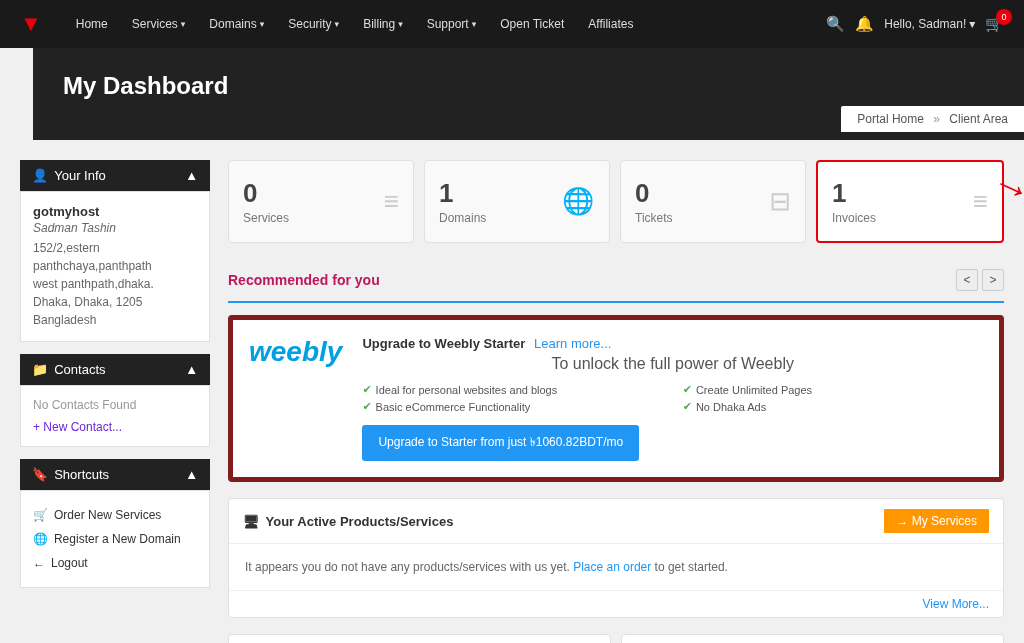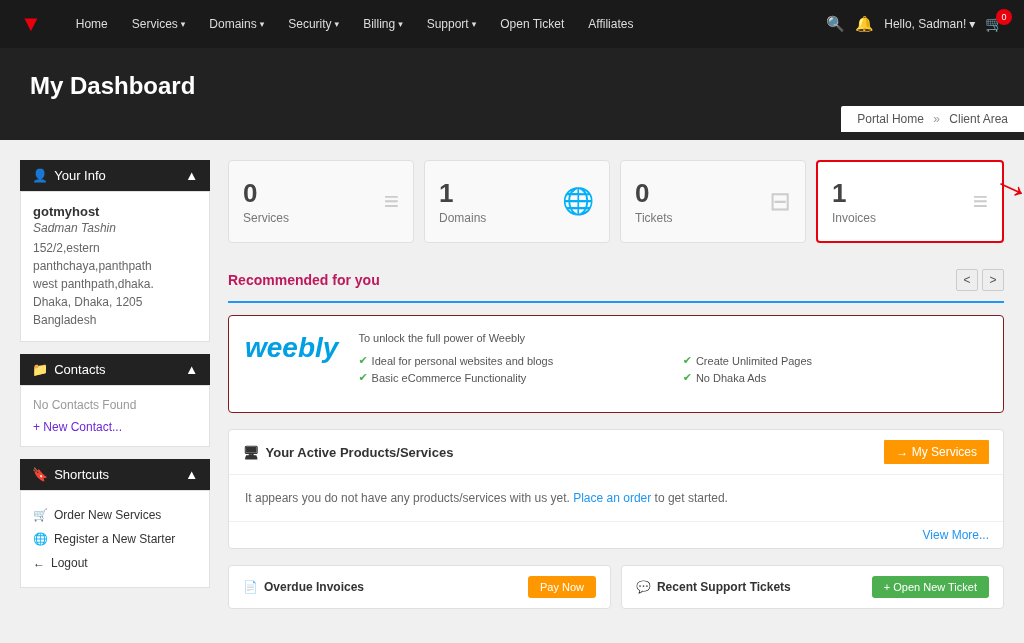--- a/index.html
+++ b/index.html
@@ -62,20 +62,21 @@
       display: flex;
       align-items: center;
       justify-content: center;
     }
 
     
     .page-header {
       background: #222;
       padding: 24px 30px 40px;
       position: relative;
+      margin-left: 33px;
     }
     .page-title {
       color: white;
       font-size: 24px;
       font-weight: bold;
     }
     .breadcrumb-bar {
       position: absolute;
       bottom: 8px;
       right: 0;
@@ -222,39 +223,39 @@
       align-items: center;
       justify-content: center;
       cursor: pointer;
       font-size: 12px;
       color: #555;
       border-radius: 2px;
     }
 
     .weebly-card {
       background: white;
-      border: 1px solid #7f1d1d;
+      border: 5px solid #7f1d1d;
       border-radius: 4px;
       padding: 16px;
       display: flex;
       gap: 20px;
       margin-bottom: 16px;
       align-items: flex-start;
     }
     .weebly-logo {
       font-size: 28px;
       font-weight: 900;
       color: #00a0e3;
       font-style: italic;
       min-width: 90px;
     }
     .weebly-content { flex: 1; }
     .weebly-headline { font-size: 13px; font-weight: bold; color: #333; margin-bottom: 4px; }
     .weebly-headline a { color: #2196f3; text-decoration: none; font-weight: normal; }
-    .weebly-sub { font-size: 11px; color: #555; margin-bottom: 10px; }
+    .weebly-sub { font-size: 16px; color: #555; margin-bottom: 10px; text-align: center; }
     .weebly-features {
       display: grid;
       grid-template-columns: 1fr 1fr;
       gap: 4px 20px;
       margin-bottom: 12px;
     }
     .weebly-feature {
       font-size: 11px;
       color: #555;
       display: flex;
@@ -474,21 +475,21 @@
         </div>
         <span>▲</span>
       </div>
       <div class="sidebar-body">
         <div class="shortcut-item">
           <span>🛒</span>
           <span>Order New Services</span>
         </div>
         <div class="shortcut-item">
           <span>🌐</span>
-          <span>Register a New Starter</span>
+          <span>Register a New Domain</span>
         </div>
         <div class="shortcut-item">
           <span>←</span>
           <span>Logout</span>
         </div>
       </div>
     </div>
 
   </aside>
 
@@ -534,39 +535,44 @@
         <span class="section-title">Recommended for you</span>
         <div class="nav-arrows">
           <button class="nav-arrow-btn">&lt;</button>
           <button class="nav-arrow-btn">&gt;</button>
         </div>
       </div>
 
       <div class="weebly-card">
         <div class="weebly-logo">weebly</div>
         <div class="weebly-content">
+          <div class="weebly-headline">
+            <strong>Upgrade to Weebly Starter</strong>
+            <a style="color:#2196f3;text-decoration:none;margin-left:5px;font-weight:normal;">Learn more...</a>
+          </div>
           <div class="weebly-sub">To unlock the full power of Weebly</div>
           <div class="weebly-features">
             <div class="weebly-feature">
               <span class="check-icon">✔</span>
               <span>Ideal for personal websites and blogs</span>
             </div>
             <div class="weebly-feature">
               <span class="check-icon">✔</span>
               <span>Create Unlimited Pages</span>
             </div>
             <div class="weebly-feature">
               <span class="check-icon">✔</span>
               <span>Basic eCommerce Functionality</span>
             </div>
             <div class="weebly-feature">
               <span class="check-icon">✔</span>
               <span>No Dhaka Ads</span>
             </div>
           </div>
+          <button class="weebly-cta">Upgrade to Starter from just ৳1060.82BDT/mo</button>
         </div>
       </div>
     </div>
 
     <div class="products-section">
       <div class="products-header">
         <div class="products-title">
           <span>🖥</span>
           <span>Your Active Products/Services</span>
         </div>

